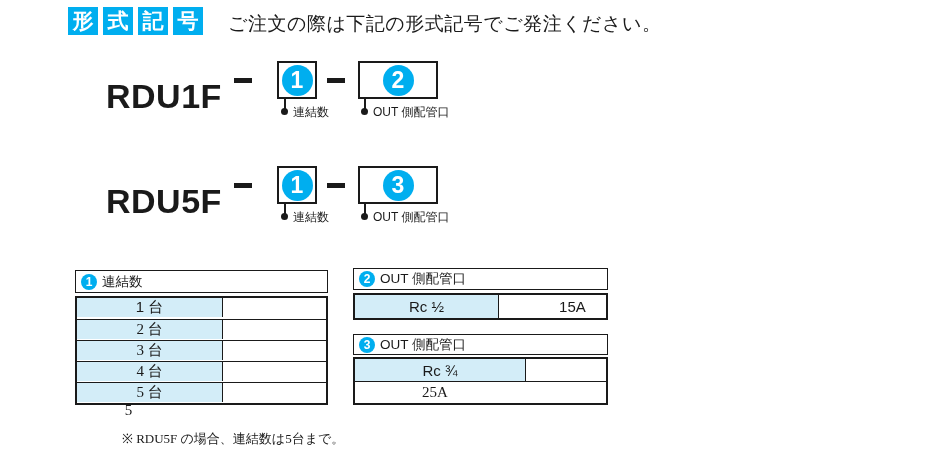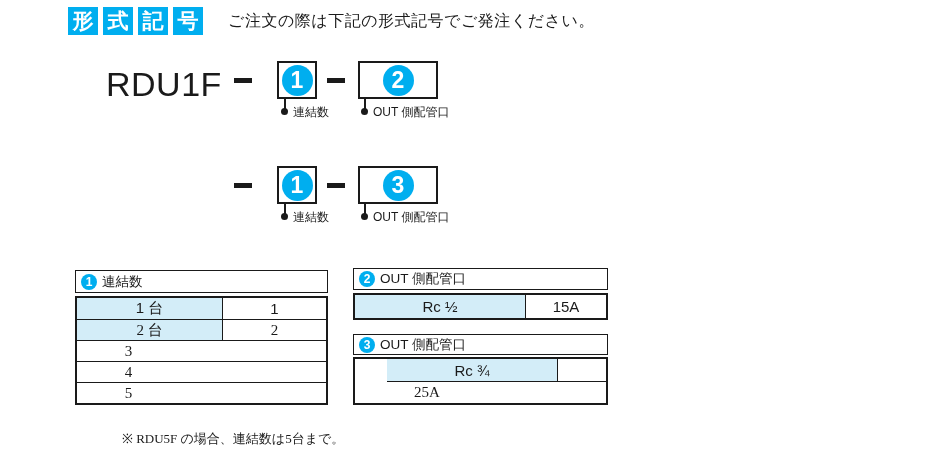--- a/index.html
+++ b/index.html
@@ -16,31 +16,31 @@
   }
 
   
   .badge { position: absolute; left: 68px; top: 7px; display: flex; gap: 5px; }
   .badge-char {
     width: 30px; height: 28px; background: var(--accent); color: #fff;
     font-size: 21px; font-weight: bold; line-height: 28px; text-align: center;
     display: inline-block;
   }
   .intro {
-    position: absolute; left: 228px; top: 11px; font-size: 16px;
+    position: absolute; left: 228px; top: 11px; font-size: 19px;
     font-family: "Liberation Serif", serif; letter-spacing: 0.5px;
   }
 
   
   .dg { position: absolute; left: 0; width: 930px; height: 72px; }
   .dg0 { top: 59px; }
   .dg1 { top: 164px; }
   .dg > * { position: absolute; }
   .model {
-    left: 106px; top: 4px; font-size: 34px; font-weight: normal;
+    left: 106px; top: 16px; font-size: 34px; font-weight: bold;
     line-height: 42px; letter-spacing: 0.5px;
   }
   .dash { height: 5px; width: 18px; background: var(--ink); top: 19px; }
   .dash.p1 { left: 234px; }
   .dash.p2 { left: 327px; }
   .slot-box {
     top: 2px; height: 38px; background: #fff; border: 2px solid var(--ink);
     display: flex; align-items: center; justify-content: center;
   }
   .slot-box.small { left: 277px; width: 40px; }
@@ -71,35 +71,35 @@
   .tnum {
     width: 16px; height: 16px; border-radius: 50%; background: var(--accent);
     color: #fff; font-size: 12px; font-weight: bold; flex: 0 0 16px;
     display: flex; align-items: center; justify-content: center;
   }
   .ttitle { font-size: 13.5px; }
 
   .tbl { position: absolute; border: 2px solid var(--ink); background: #fff; }
   .tbl.b1 { left: 75px;  top: 296px; width: 253px; }
   .tbl.b2 { left: 353px; top: 293px; width: 255px; }
-  .tbl.b3 { left: 353px; top: 357px; width: 255px; padding-left: 32px; }
+  .tbl.b3 { left: 353px; top: 357px; width: 255px; }
   .trow { display: flex; }
   .trow + .trow { border-top: 1px solid var(--ink); font-family: Liberation Serif, serif; }
-  .b1 .trow { height: 21px; }
+  .b1 .trow { height: 21px; flex-direction: column; }
   .b2 .trow { height: 23px; }
   .b3 .trow { height: 22px; }
   .tc {
     display: flex; align-items: center; justify-content: center;
     font-size: 15px;
   }
   .tc.l { background: var(--cell_bg); border-right: 1px solid var(--ink); }
   .b1 .tc.l { width: 146px; }
   .b1 .tc.r { width: 103px; }
   .b2 .tc.l, .b3 .tc.l { width: 171px; }
-  .b2 .tc.r, .b3 .tc.r { width: 80px; }
+  .b2 .tc.r, .b3 .tc.r { width: 80px; margin-left: 40px; }
 
   .note {
     position: absolute; left: 76px; top: 429px; font-size: 13px;
     font-family: "Liberation Serif", serif;
     margin-left: 46px;
   }
 </style>
 </head>
 <body>
 
@@ -125,20 +125,21 @@
     </span>
     <span class="conn-line c1"></span>
     <span class="conn-dot c1"></span>
     <span class="conn-label c1">連結数</span>
     <span class="conn-line c2"></span>
     <span class="conn-dot c2"></span>
     <span class="conn-label c2">OUT 側配管口</span>
   </div>
 
   <div class="dg dg1">
+    <span class="model">RDU5F</span>
     <span class="dash p1"></span>
     <span class="slot-box small">
       <span class="num-circle">1</span>
     </span>
     <span class="dash p2"></span>
     <span class="slot-box wide">
       <span class="num-circle">3</span>
     </span>
     <span class="conn-line c1"></span>
     <span class="conn-dot c1"></span>
@@ -155,26 +156,29 @@
   <div class="tbl b1">
     <div class="trow">
       <div class="tc l">1 台</div>
       <div class="tc r">1</div>
     </div>
     <div class="trow">
       <div class="tc l">2 台</div>
       <div class="tc r">2</div>
     </div>
     <div class="trow">
+      <div class="tc l">3 台</div>
       <div class="tc r">3</div>
     </div>
     <div class="trow">
+      <div class="tc l">4 台</div>
       <div class="tc r">4</div>
     </div>
     <div class="trow">
+      <div class="tc l">5 台</div>
       <div class="tc r">5</div>
     </div>
   </div>
   <div class="note">※ RDU5F の場合、連結数は5台まで。</div>
 
   <div class="thead h2">
     <span class="tnum">2</span>
     <span class="ttitle">OUT 側配管口</span>
   </div>
   <div class="tbl b2">

